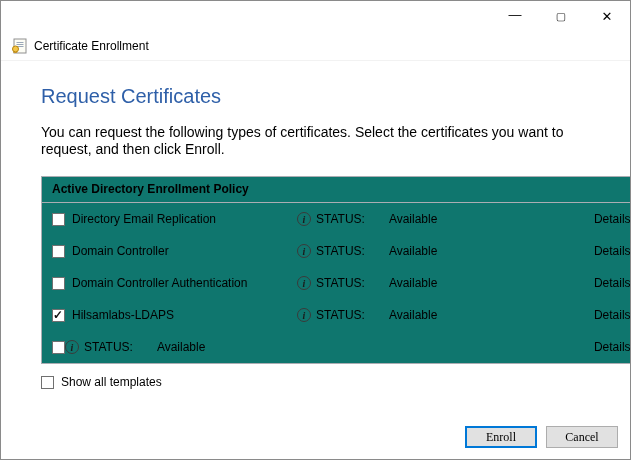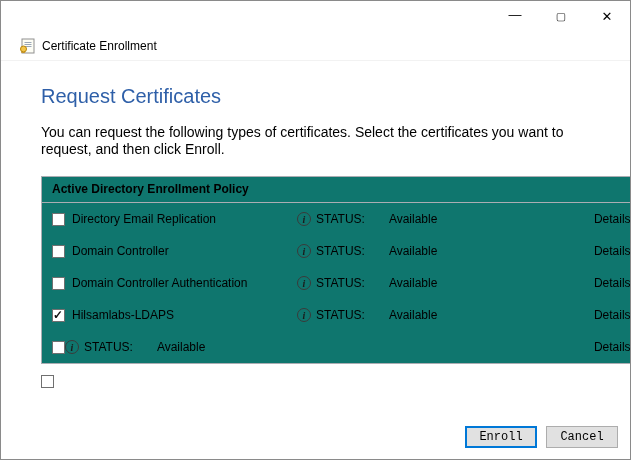--- a/index.html
+++ b/index.html
@@ -34,21 +34,21 @@
   }
   .titlebar-btn.min  { font-size: 13px; padding-bottom: 4px; }
   .titlebar-btn.max  { font-size: 11px; color: #222; }
   .titlebar-btn.close{ font-size: 13px; }
 
   
   .app-header {
     height: 30px;
     display: flex;
     align-items: center;
-    padding-left: 18px;
+    padding-left: 10px;
     gap: 6px;
     border-bottom: 1px solid #f2f2f2;
   }
   .app-title { font-size: 12px; color: #000; }
 
   
   .content { padding: 14px 23px 0 40px; }
 
   .page-title {
     font-size: 20px;
@@ -158,21 +158,21 @@
     position: absolute;
     right: 12px;
     bottom: 11px;
     display: flex;
     gap: 9px;
   }
   .btn {
     width: 72px;
     height: 22px;
     font-size: 12px;
-    font-family: Liberation Mono, monospace;
+    font-family: Liberation Serif, serif;
     background: #e1e1e1;
     border: 1px solid #adadad;
     color: #000;
     display: flex;
     align-items: center;
     justify-content: center;
     cursor: default;
   }
   .btn.default {
     border: 2px solid #0078d7;
@@ -268,20 +268,21 @@
         <span class="status-value">Available</span>
         <span class="details">
           <span>Details</span>
           <span class="details-chevron">⌄</span>
         </span>
       </div>
     </div>
 
     <div class="show-all-row">
       <span class="checkbox" data-checked="false"></span>
+      <span class="label">Show all templates</span>
     </div>
 
   </div>
 
   <div class="button-bar">
     <div class="btn default">Enroll</div>
     <div class="btn">Cancel</div>
   </div>
 
 </div>

